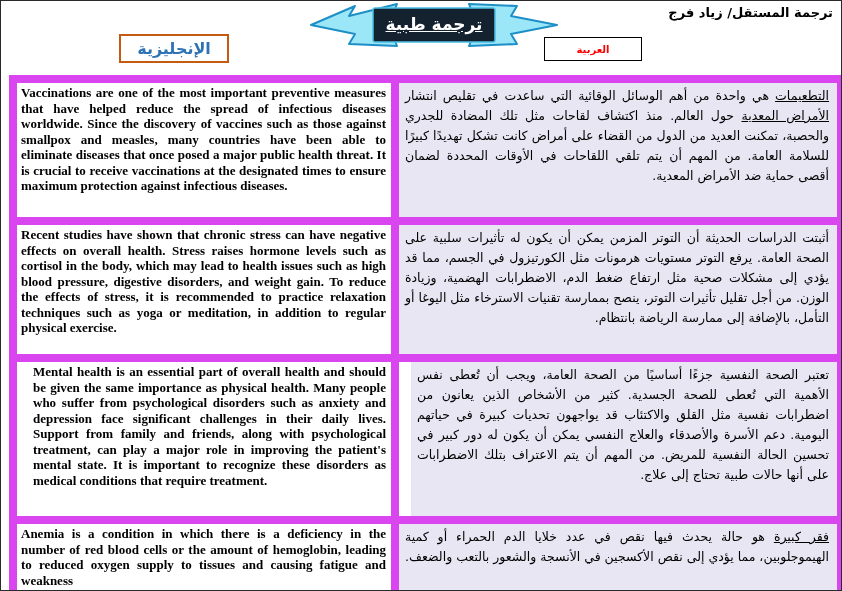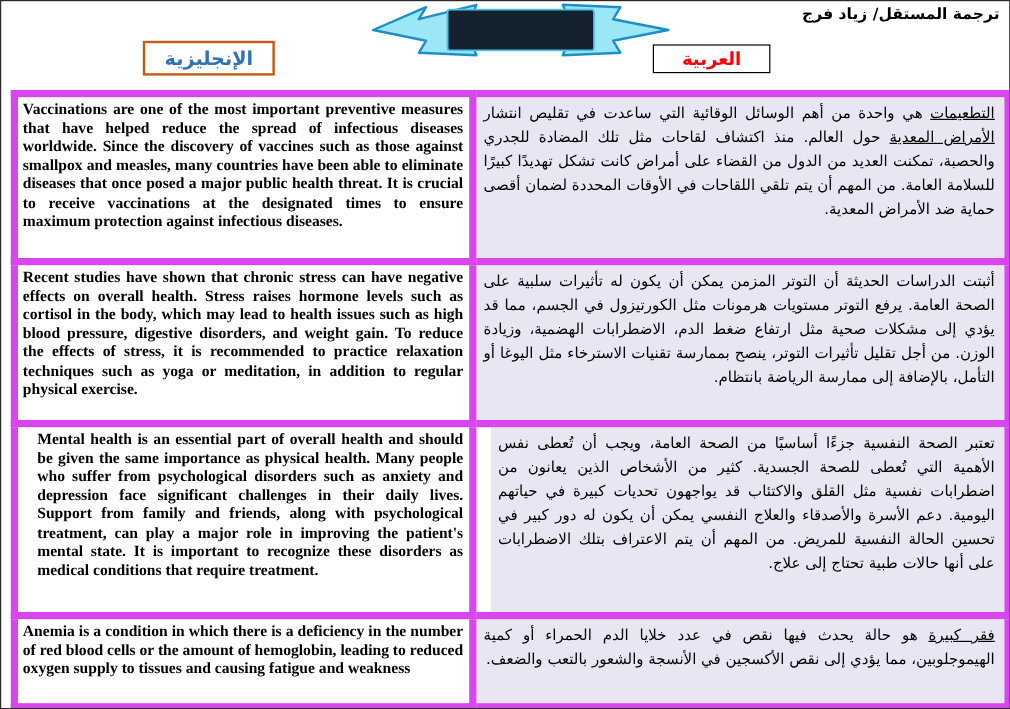--- a/index.html
+++ b/index.html
@@ -7,24 +7,24 @@
   body { width:842px; height:591px; font-family:"DejaVu Sans", sans-serif; }
   .page { position:relative; width:842px; height:591px; background:#fff; border:1px solid #2a2a2a; overflow:hidden; }
 
   .credit { position:absolute; top:4px; right:8px; direction:rtl; font-weight:bold; font-size:13px; color:#000; white-space:nowrap; }
 
   .banner { position:absolute; left:308px; top:0; width:250px; height:48px; }
   .banner svg { position:absolute; left:0; top:1px; }
   .banner-text { position:absolute; left:0; right:0; top:13px; text-align:center; color:#ffffff; font-weight:bold; font-size:17px; text-decoration:underline; direction:rtl; letter-spacing:.5px; }
 
   .label-en { position:absolute; left:118px; top:33px; width:110px; height:29px; border:2px solid var(--english-border,#c55a11); background:#fff; color:var(--english-text,#2e74b5); font-weight:bold; font-size:16px; display:flex; align-items:center; justify-content:center; direction:rtl; }
-  .label-ar { position:absolute; left:543px; top:36px; width:98px; height:24px; border:1px solid #000; background:#fff; color:var(--arabic-red,#ff0000); font-weight:bold; font-size:15px; display:flex; align-items:center; justify-content:center; direction:rtl; }
+  .label-ar { position:absolute; left:543px; top:36px; width:98px; height:24px; border:1px solid #000; background:#fff; color:var(--arabic-red,#ff0000); font-weight:bold; font-size:10px; display:flex; align-items:center; justify-content:center; direction:rtl; }
 
   .content-table { position:absolute; left:8px; top:74px; width:828px; border-collapse:collapse; table-layout:fixed; }
-  .content-table td { border:6px solid #d946ef; vertical-align:top; padding:0; }
+  .content-table td { border:8px solid #d946ef; vertical-align:top; padding:0; }
   .col-en { width:382px; }
   .col-ar { width:446px; }
 
   .cell-en { font-family:"Liberation Serif","DejaVu Serif",serif; font-weight:bold; font-size:13px; line-height:15.5px; text-align:justify; color:#000; padding:2px 5px 2px 4px; direction:ltr; }
   .cell-ar { background:var(--arabic-bg,#e9e6f3); font-family:"DejaVu Sans",sans-serif; font-weight:normal; font-size:12.5px; line-height:20px; text-align:justify; color:#000; padding:3px 8px 3px 6px; direction:rtl; }
 
   .rh1 { min-height:134px; }
   .rh2 { min-height:129px; }
   .rh3 { min-height:154px;margin-left:12px; }
   .rh4 { min-height:70px; }
@@ -36,20 +36,21 @@
 
 <div class="page">
 
   <div class="credit">ترجمة المستقل/ زياد فرج</div>
 
   <div class="banner">
     <svg width="250" height="46" viewBox="0 0 250 46">
       <polygon points="2,23 46,4 40,14 88,2 84,12 164,12 160,2 208,4 202,14 248,23 202,32 208,42 160,44 164,34 84,34 88,44 40,42 46,32" style="fill:var(--banner-fill,#9be7f8);stroke:var(--banner-stroke,#1d8fc6);stroke-width:2;stroke-linejoin:round;"></polygon>
       <rect x="64" y="6" width="122" height="34" rx="2" style="fill:var(--banner-center,#14212e);stroke:#49c1e8;stroke-width:1.5;"></rect>
     </svg>
+    <div class="banner-text">ترجمة طبية</div>
   </div>
 
   <div class="label-en">الإنجليزية</div>
   <div class="label-ar">العربية</div>
 
   <table class="content-table">
     <colgroup>
         <col class="col-en">
         <col class="col-ar">
       </colgroup>

